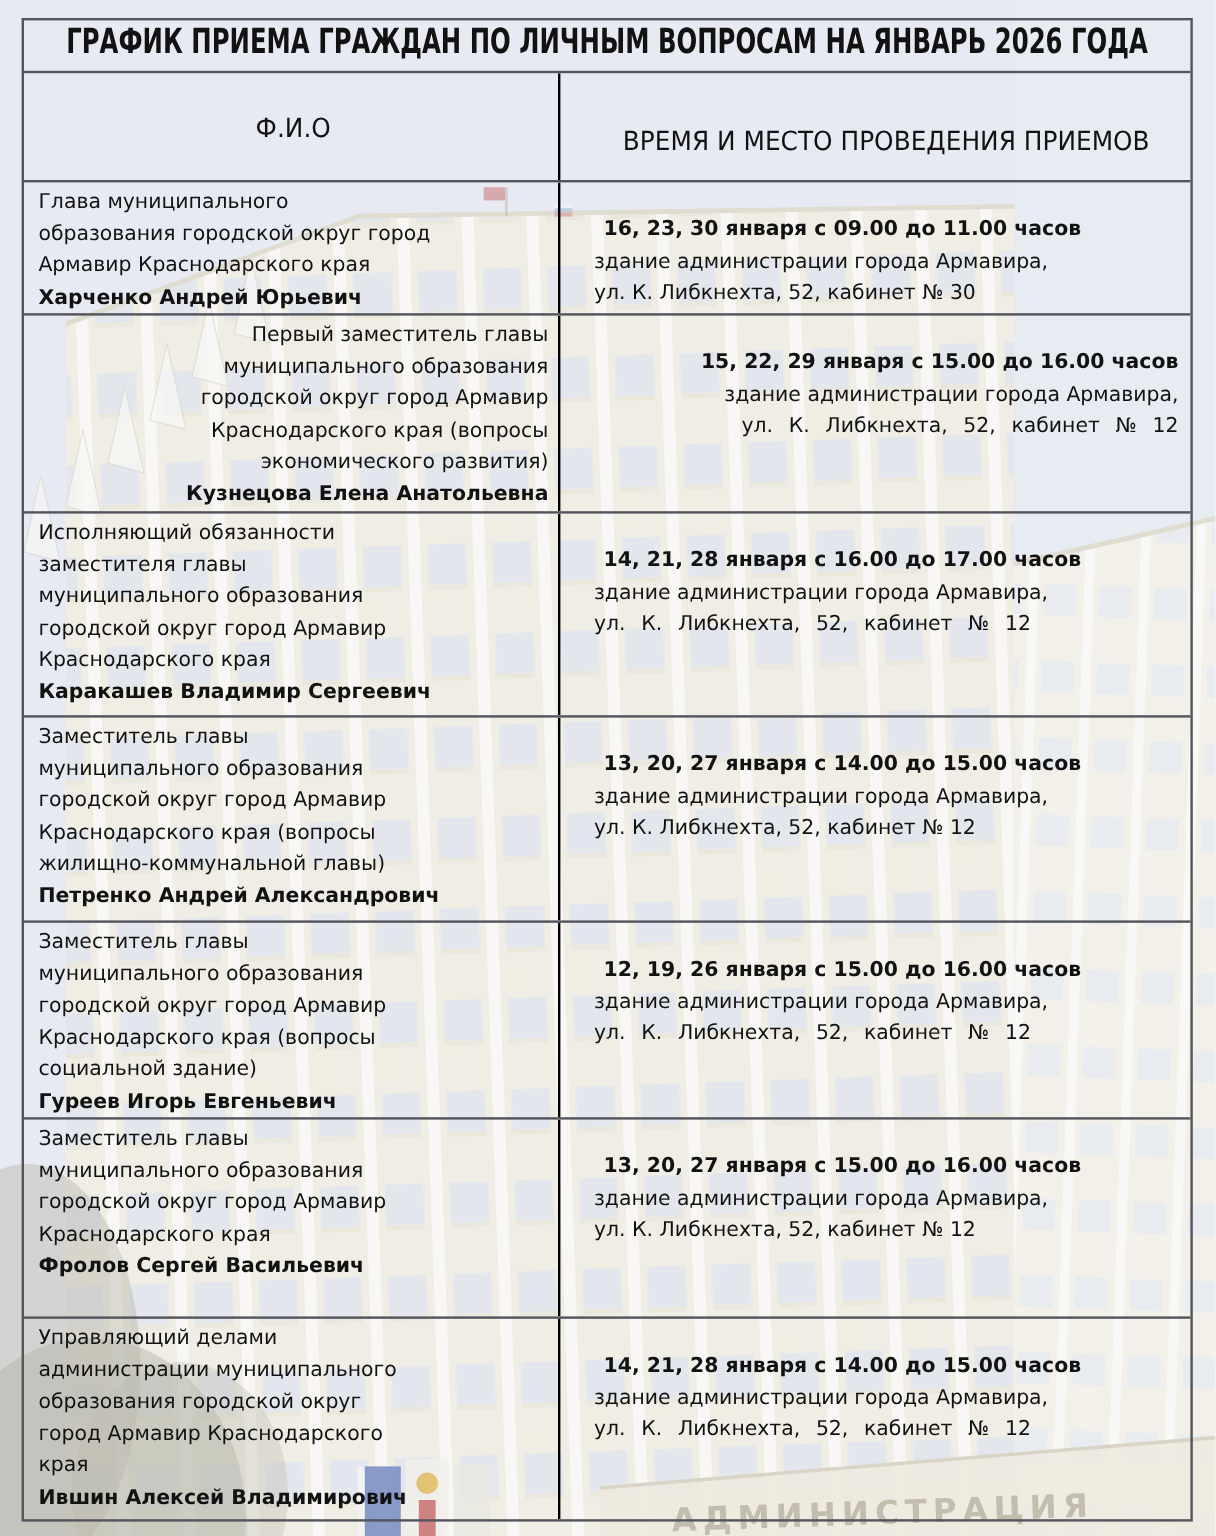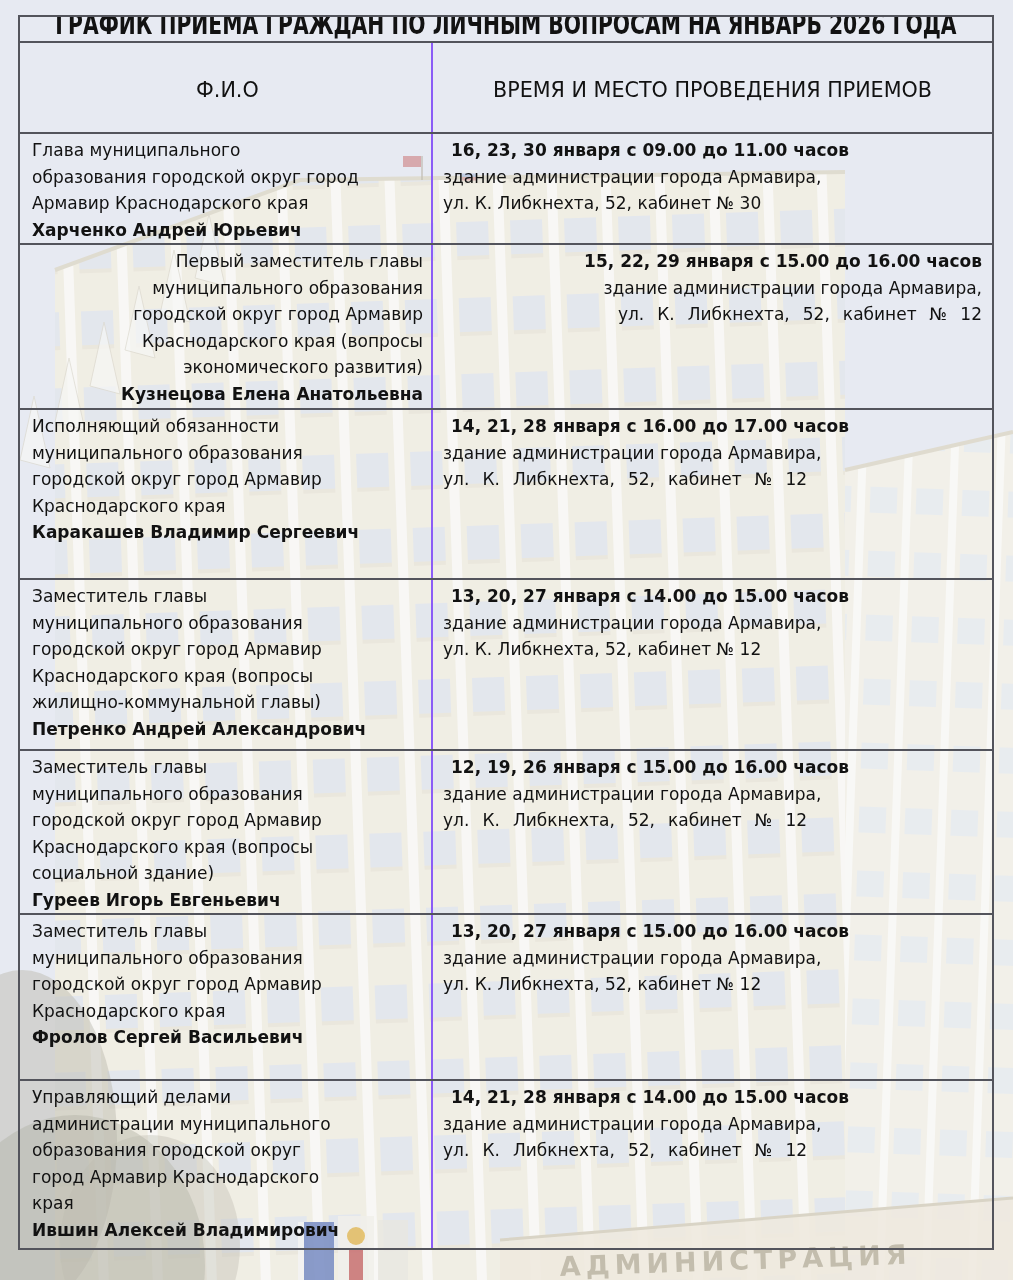--- a/index.html
+++ b/index.html
@@ -15,30 +15,30 @@
   
   .tbl{
     position:absolute;left:18px;top:15px;z-index:2;
     width:976px;
     border:2px solid #53545c;
     box-sizing:border-box;
     background:transparent;
   }
   .row{display:flex;box-sizing:border-box;overflow:hidden;}
   .row + .row{border-top:2px solid #53545c;}
-  .h-title{height:24px;align-items:flex-end;justify-content:center;}
+  .h-title{height:42px;align-items:flex-start;justify-content:center;}
   .h-head{height:91px;}
   .r1{height:111px;} .r2{height:165px;text-align:right;} .r3{height:170px;}
   .r4{height:171px;} .r5{height:164px;} .r6{height:166px;} .r7{height:169px;}
   .c1{
-    width:413px;box-sizing:border-box;
-    border-right:2px solid #8b5cf6;
+    width:447px;box-sizing:border-box;
+    border-right:2px solid #000000;
     padding:3px 8px 0 12px;
   }
-  .c2{flex:1;box-sizing:border-box;padding:3px 10px 0 10px;}
+  .c2{flex:1;box-sizing:border-box;padding:3px 10px 0 28px;margin-top:23px;}
   .hcell{display:flex;align-items:center;justify-content:center;}
   .title-text{
     font-weight:bold;font-size:29px;white-space:nowrap;
     display:inline-block;transform:scaleX(0.70);transform-origin:50% 50%;
   }
   .head-text{
     font-size:22px;white-space:nowrap;
     display:inline-block;transform:scaleX(0.94);transform-origin:50% 50%;
   }
   .line{font-size:17px;line-height:26.5px;white-space:nowrap;}
@@ -159,20 +159,21 @@
       <div class="c2">
         <div class="line sched">15, 22, 29 января с 15.00 до 16.00 часов</div>
         <div class="line">здание администрации города Армавира,</div>
         <div class="line spread">ул. К. Либкнехта, 52, кабинет № 12</div>
       </div>
     </div>
 
     <div class="row r3">
       <div class="c1">
         <div class="line">Исполняющий обязанности</div>
+        <div class="line">заместителя главы</div>
         <div class="line">муниципального образования</div>
         <div class="line">городской округ город Армавир</div>
         <div class="line">Краснодарского края</div>
         <div class="line name">Каракашев Владимир Сергеевич</div>
       </div>
       <div class="c2">
         <div class="line sched">14, 21, 28 января с 16.00 до 17.00 часов</div>
         <div class="line">здание администрации города Армавира,</div>
         <div class="line spread">ул. К. Либкнехта, 52, кабинет № 12</div>
       </div>

